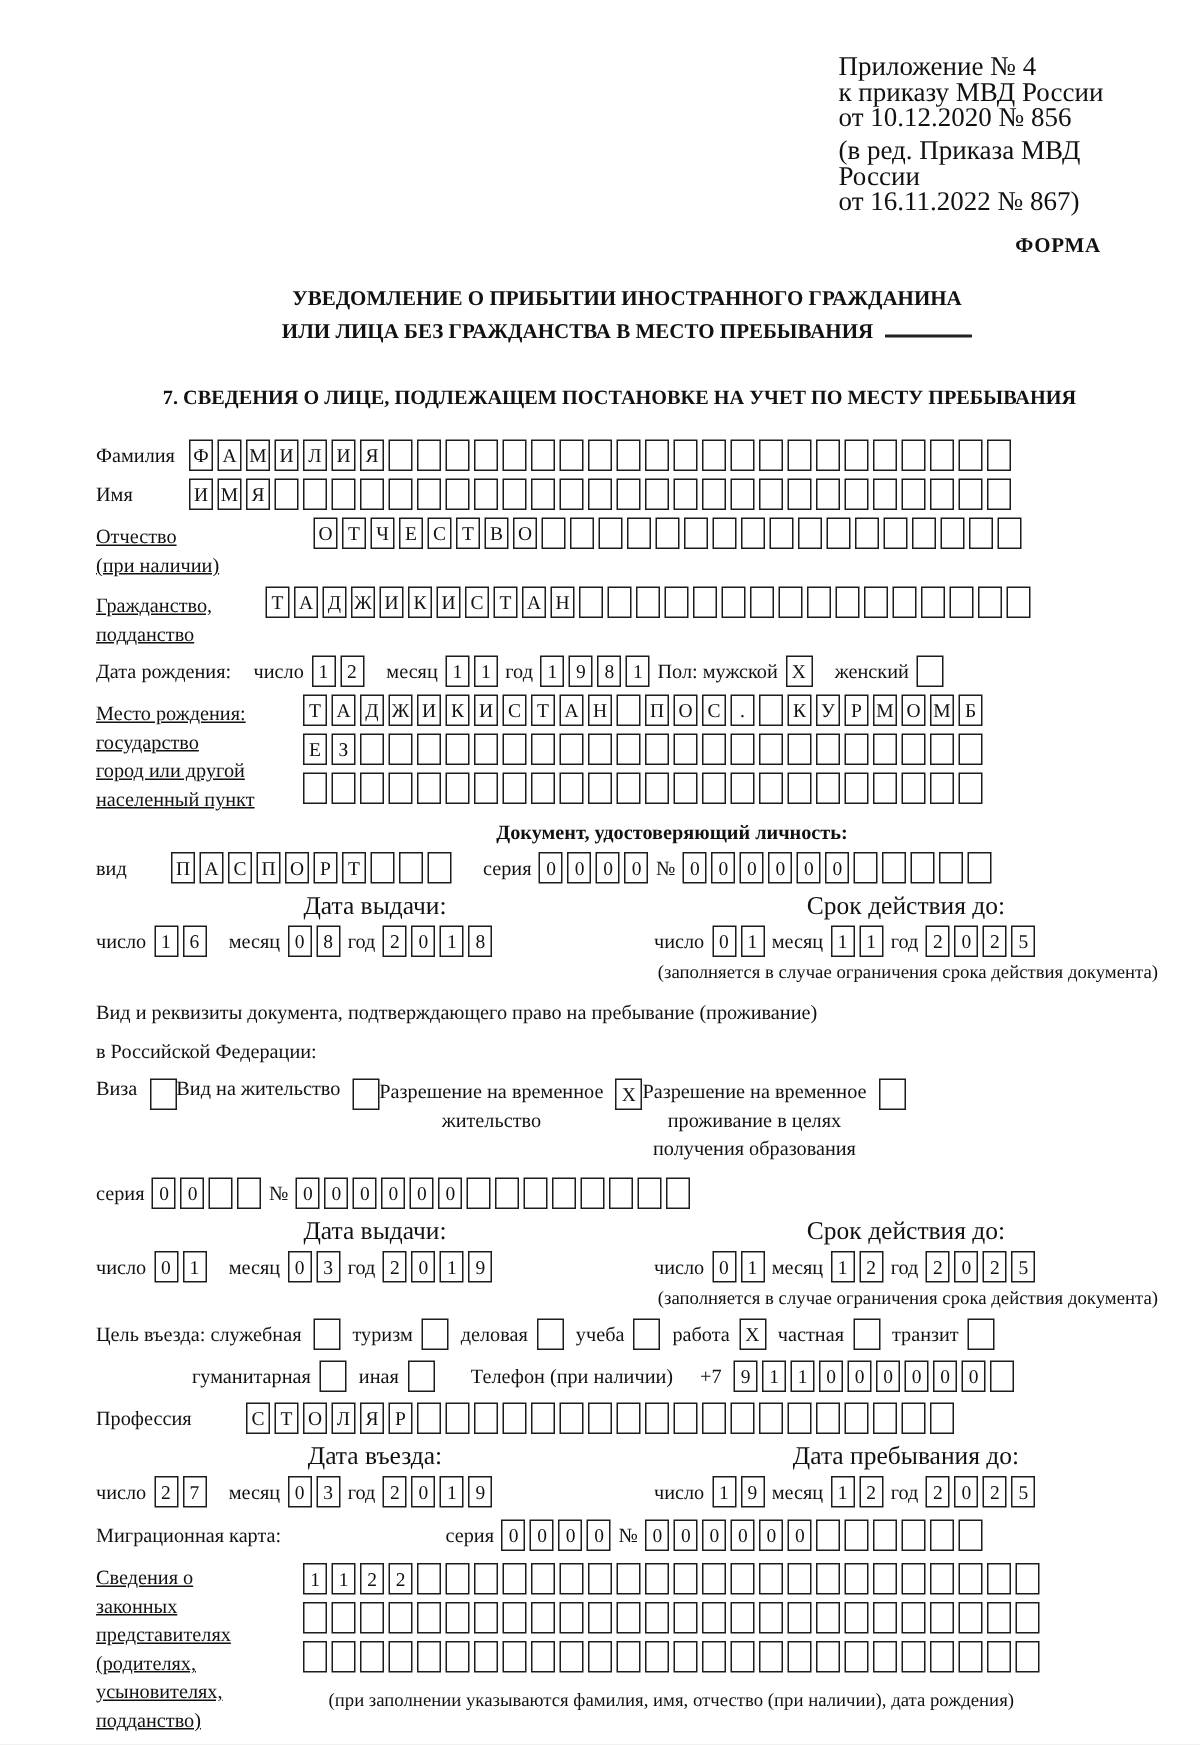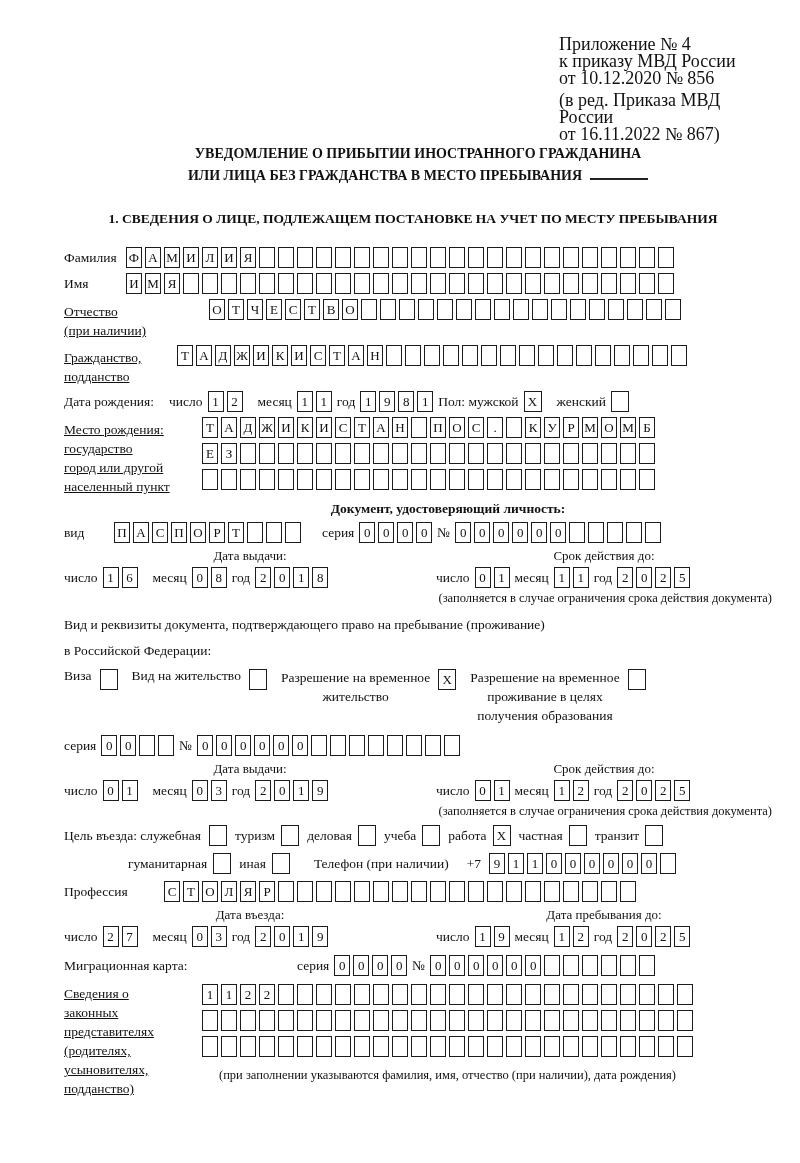--- a/index.html
+++ b/index.html
@@ -30,59 +30,60 @@
   }
   .cbx {
     width:18px; height:21px; border:1.7px solid #1c1c1c; flex:none;
     display:inline-flex; align-items:center; justify-content:center; font-size:13px;
   }
   .stack { display:flex; flex-direction:column; gap:5px; }
   .inline-grp { display:flex; align-items:center; gap:5px; flex-wrap:nowrap; }
   .gap10 { margin-left:10px; } .gap16 { margin-left:16px; }
   .doc-head { text-align:center; font-weight:bold; font-size:13.5px; margin:4px 0 5px 60px; }
   
-  .dual-heads { display:flex; font-size:13px; margin-top:2px; }
+  .dual-heads { display:flex; font-size:17px; margin-top:2px; }
   .dual-heads .hl { width:372px; text-align:center; }
   .dual-heads .hr { flex:1; text-align:center; }
   .dual-row { display:flex; align-items:center; margin-top:3px; font-size:13.5px; }
   .half-l { width:372px; display:flex; align-items:center; gap:5px; }
   .half-r { flex:1; display:flex; align-items:center; gap:5px; }
   .note-r { text-align:right; font-size:12.5px; margin:3px 0 6px 0; }
   .intro { font-size:13.5px; line-height:26px; }
   .res-opts { display:flex; align-items:flex-start; margin:4px 0 10px 0; font-size:13.5px; }
-  .opt { display:flex; align-items:flex-start; gap:8px; margin-right:14px; }
+  .opt { display:flex; align-items:flex-start; gap:8px; }
   .opt .ml { text-align:center; line-height:19px; }
   .opt .cbx { margin-top:1px; }
   .purpose-row { display:flex; align-items:center; gap:8px; font-size:13.5px; margin-bottom:7px; flex-wrap:nowrap; }
   .purpose-row .pair { display:flex; align-items:center; gap:6px; }
   .indent65 { margin-left:64px; }
   .caption-center { font-size:12.5px; text-align:center; margin:6px 0 0 100px; }
 </style>
 </head>
 <body>
 
 <div class="page">
 
   <div class="ref-block">
     <div>Приложение № 4</div>
     <div>к приказу МВД России</div>
     <div>от 10.12.2020 № 856</div>
     <div class="ref-gap">(в ред. Приказа МВД России</div>
     <div>от 16.11.2022 № 867)</div>
   </div>
 
+  <div class="forma">ФОРМА</div>
 
   <div class="title">
     <div>УВЕДОМЛЕНИЕ О ПРИБЫТИИ ИНОСТРАННОГО ГРАЖДАНИНА</div>
     <div>
       <span>ИЛИ ЛИЦА БЕЗ ГРАЖДАНСТВА В МЕСТО ПРЕБЫВАНИЯ</span><span class="blank-underline"></span>
     </div>
   </div>
 
-  <div class="sec-head">1. СВЕДЕНИЯ О ЛИЦЕ, ПОДЛЕЖАЩЕМ ПОСТАНОВКЕ НА УЧЕТ ПО МЕСТУ ПРЕБЫВАНИЯ</div>
+  <div class="sec-head">7. СВЕДЕНИЯ О ЛИЦЕ, ПОДЛЕЖАЩЕМ ПОСТАНОВКЕ НА УЧЕТ ПО МЕСТУ ПРЕБЫВАНИЯ</div>
 
   <div class="frow">
     <div class="lbl w62">Фамилия</div>
     <div class="cells">
         <span class="cell">Ф</span>
         <span class="cell">А</span>
         <span class="cell">М</span>
         <span class="cell">И</span>
         <span class="cell">Л</span>
         <span class="cell">И</span>

